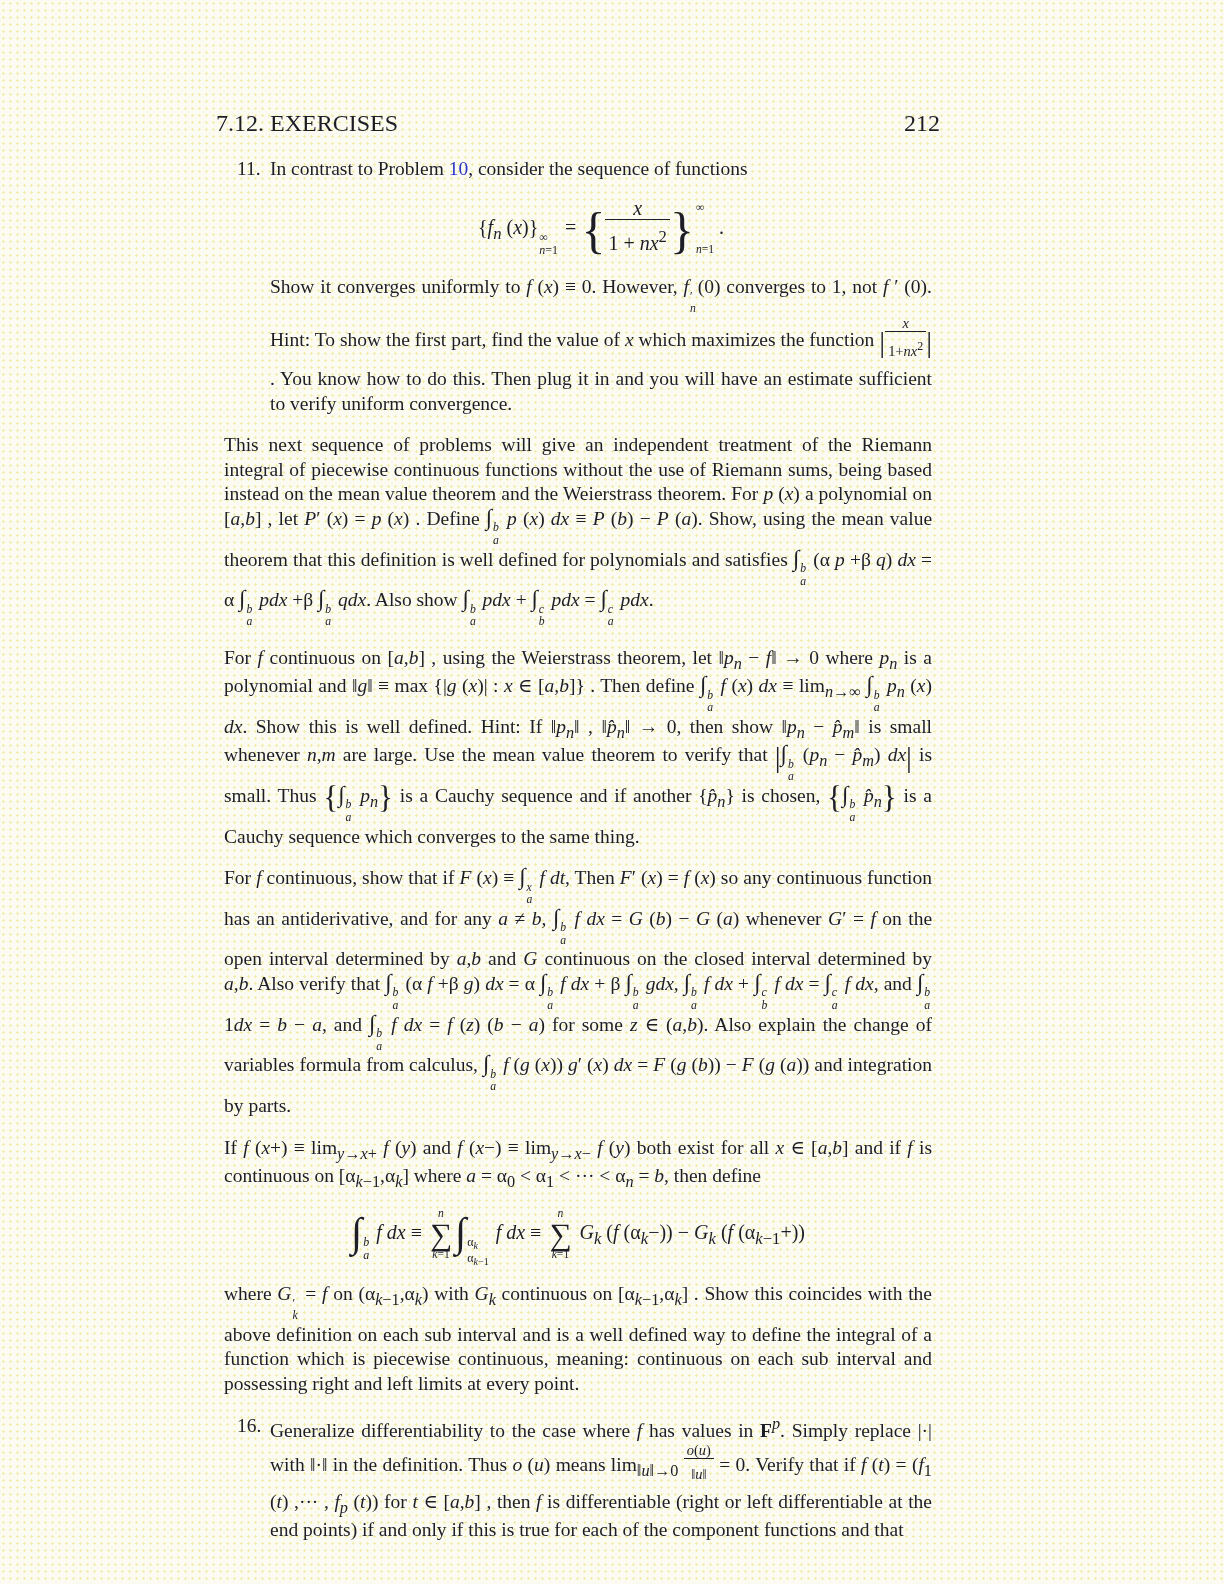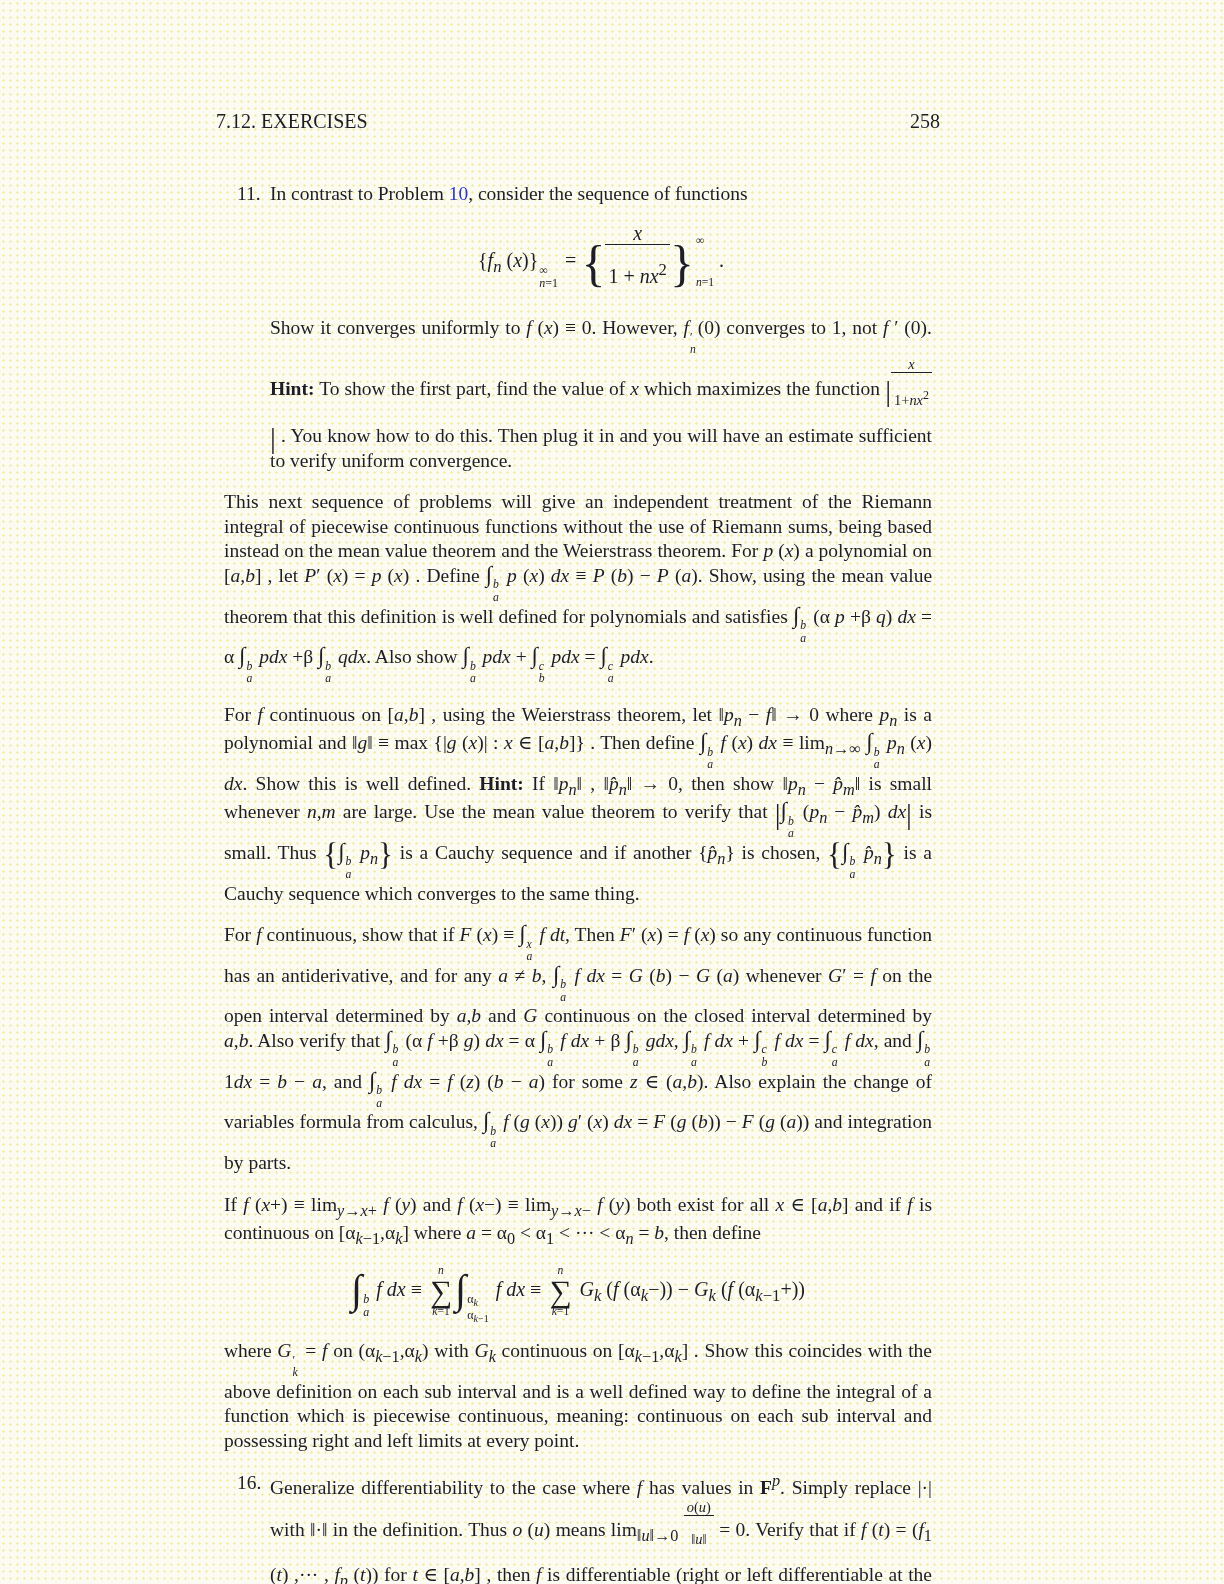--- a/index.html
+++ b/index.html
@@ -5,57 +5,57 @@
   html,body{margin:0;padding:0}
   .page{
     position:relative;width:1224px;height:1584px;overflow:hidden;
     background-color:var(--bg,#fcfbf2);
     background-image:radial-gradient(circle, var(--dot,#f2eeaa) 1px, rgba(0,0,0,0) 1.3px);
     background-size:7px 7px;
     font-family:"Liberation Serif","DejaVu Serif","DejaVu Sans",serif;
     color:var(--fg,#1d1d26);
   }
   .content{position:absolute;left:216px;top:110px;width:724px}
-  .header{display:flex;justify-content:space-between;font-size:20px;margin-bottom:49px}
+  .header{display:flex;justify-content:space-between;font-size:24px;margin-bottom:20px}
   .exercises{list-style:none;margin:8px;padding:0}
   .item{display:flex;margin-bottom:17px;font-size:19.5px;line-height:1.26}
   .num{flex:0 0 46px;padding-left:13px;box-sizing:border-box}
   .body{flex:1;text-align:justify}
   .para{margin:0}
   .display{text-align:center;margin:16px 0 14px 0;font-size:20px;line-height:1.1}
   
   .ss{display:inline-flex;flex-direction:column;font-size:60%;line-height:1.08;vertical-align:-0.55em;margin:0 2px 0 1px;text-align:left}
   .ss span{display:block}
   .ssb{display:inline-flex;flex-direction:column;justify-content:space-between;font-size:58%;height:4.8em;vertical-align:middle;text-align:left;margin-left:2px}
   .fr{display:inline-block;text-align:center;vertical-align:middle;line-height:1.05}
   .fr>.nu{display:block;padding:0 3px}
-  .fr>.de{display:block;border-top:1.3px solid currentColor;padding:16px 3px}
+  .fr>.de{display:block;border-top:1.3px solid currentColor;padding:8px 3px}
   .sm{font-size:74%}
   .in{font-size:118%;line-height:0}
   .din{font-size:205%;line-height:0;vertical-align:-0.18em}
   .bg{font-size:250%;font-weight:300;vertical-align:middle;line-height:0}
   .bg2{font-size:160%;vertical-align:middle;line-height:0}
   .tb{font-size:150%;vertical-align:middle;line-height:0}
   .bop{display:inline-flex;flex-direction:column;align-items:center;vertical-align:middle;line-height:1;margin:0 3px}
   .bop .ov,.bop .un{font-size:58%;line-height:1}
   .bop .sym{font-size:155%;line-height:.95}
   .lnk{color:var(--link,#2b35c8);cursor:pointer;text-decoration:none}
   .bb{font-weight:bold}
-  b{font-weight:bold}
+  b{font-weight:normal}
   i{font-style:italic}
 </style>
 </head>
 <body>
 
 <div class="page">
   <div class="content">
 
     <div class="header">
       <span>7.12. EXERCISES</span>
-      <span>258</span>
+      <span>212</span>
     </div>
 
     <ol class="exercises">
       <li class="item">
         <span class="num">11.</span>
         <div class="body">
             <div class="para">In contrast to Problem <a class="lnk">10</a>, consider the sequence of functions</div>
             <div class="display">{<i>f<sub>n</sub></i> (<i>x</i>)}<span class="ss">
                 <span>∞</span>
                 <span><i>n</i>=1</span>

